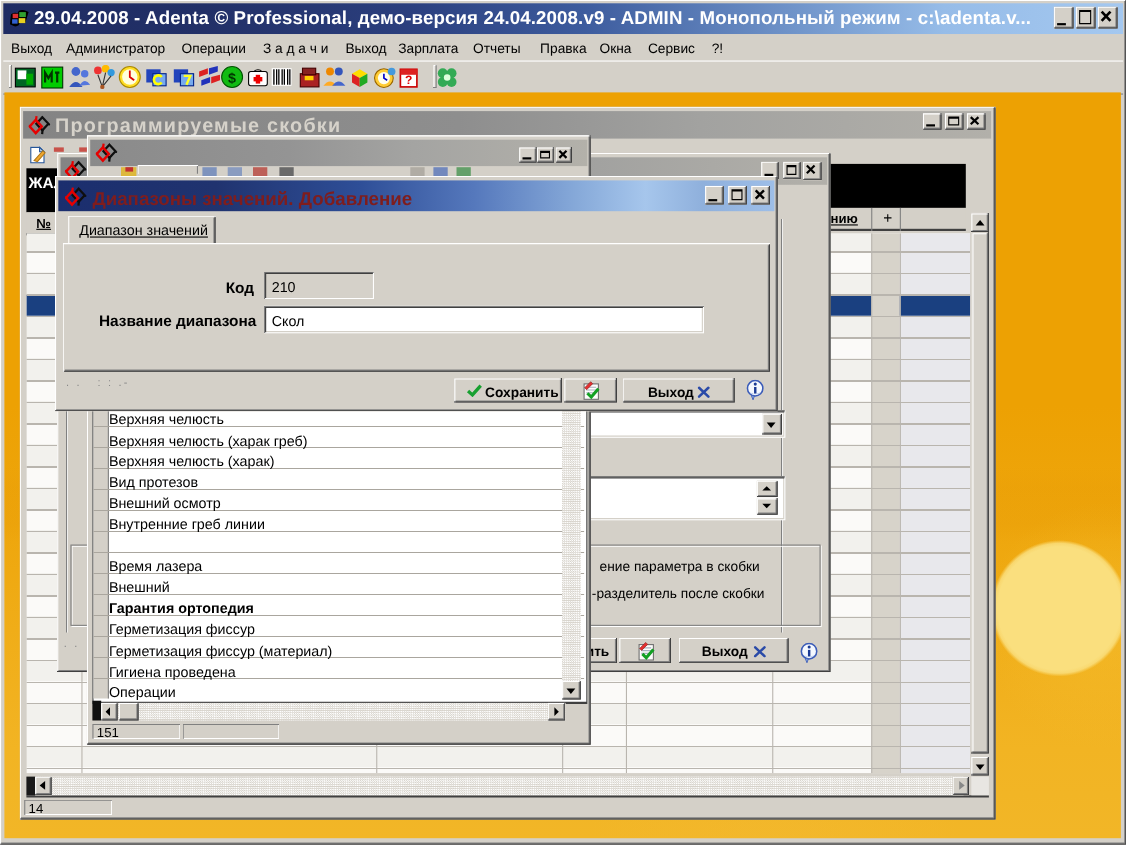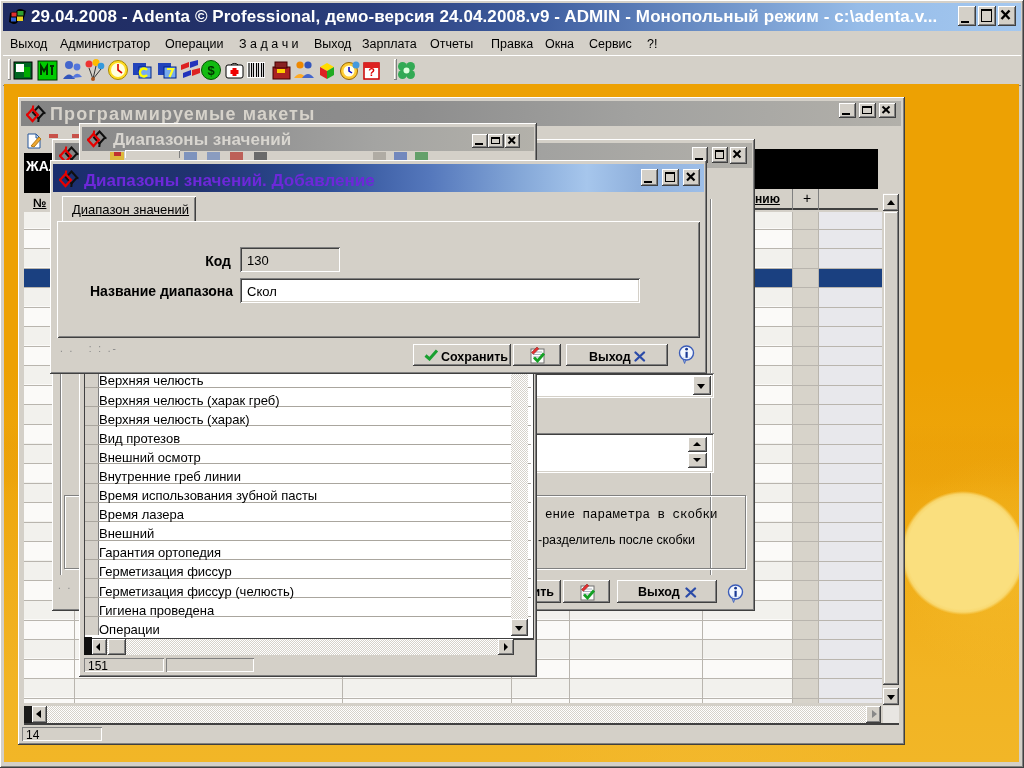--- a/index.html
+++ b/index.html
@@ -174,21 +174,21 @@
   <div class="abs" style="left:8px;top:8px;">
       <svg width="20" height="18" viewBox="0 0 20 18">
         <path d="M12.5 1.5 L18 7.5 L12.5 13.5 L7 7.5 Z" fill="none" stroke="#0f0f0f" stroke-width="2"></path>
         <path d="M12.7 13 L12.3 17" stroke="#0f0f0f" stroke-width="2"></path>
         <path d="M17 7.8 L19.5 8.4" stroke="#0f0f0f" stroke-width="1.6"></path>
         <path d="M6.5 4 L12 10 L6.5 16 L1 10 Z" fill="none" stroke="#e60000" stroke-width="2.2"></path>
         <path d="M6.7 4.5 L7.2 0.5" stroke="#e60000" stroke-width="2"></path>
         <path d="M2 9.7 L0 9.2" stroke="#e60000" stroke-width="1.6"></path>
       </svg>
     </div>
-  <div class="t" style="left:32px;top:7px;font-size:18px;font-weight:bold;color:#d6d2ca;letter-spacing:1.1px;">Программируемые макеты</div>
+  <div class="t" style="left:32px;top:7px;font-size:18px;font-weight:bold;color:#d6d2ca;letter-spacing:1.1px;">Программируемые скобки</div>
   <div class="tbtn" style="left:821px;top:6px;width:17px;height:15px;">
       <span class="g-min"></span>
     </div>
   <div class="tbtn" style="left:841px;top:6px;width:17px;height:15px;">
       <span class="g-max"></span>
     </div>
   <div class="tbtn" style="left:861px;top:6px;width:17px;height:15px;">
       <span class="g-clo">
         <svg width="11" height="10" viewBox="0 0 11 10">
           <path d="M1.5 1.5 L8.5 8" stroke="#000" stroke-width="2"></path>
@@ -297,21 +297,21 @@
 
   <div class="abs sunk" style="left:368px;top:294px;width:294px;height:40px;"></div>
   <div class="abs tbtn" style="left:636px;top:298px;width:19px;height:15px;">
       <span style="position:absolute;left:5px;top:5px;width:0;height:0;border:4px solid transparent;border-bottom:4.5px solid #000;border-top:none;"></span>
     </div>
   <div class="abs tbtn" style="left:636px;top:314px;width:19px;height:15px;">
       <span style="position:absolute;left:5px;top:5px;width:0;height:0;border:4px solid transparent;border-top:4.5px solid #000;border-bottom:none;"></span>
     </div>
 
   <div class="abs" style="left:12px;top:356px;width:680px;height:72px;border:1px solid #808080;box-shadow:1px 1px #fff, inset 1px 1px #fff;"></div>
-  <div class="t" style="left:493px;top:369px;font-size:12.5px;font-family:Liberation Mono, monospace;">ение параметра в скобки</div>
+  <div class="t" style="left:493px;top:369px;font-size:12.5px;">ение параметра в скобки</div>
   <div class="t" style="left:486px;top:394px;font-size:12.5px;">-разделитель после скобки</div>
 
   <div class="t" style="left:6px;top:441px;font-size:10px;color:#888;letter-spacing:2px;">. .</div>
   <div class="abs btn" style="left:403px;top:441px;width:106px;height:23px;"></div>
   <div class="t" style="left:435px;top:446px;font-size:12.5px;font-weight:bold;">Сохранить</div>
   <div class="abs btn" style="left:511px;top:441px;width:47px;height:23px;"></div>
   <div class="abs" style="left:525px;top:444px;">
       <svg width="21" height="19" viewBox="0 0 21 19">
         <rect x="4" y="3" width="13" height="14" fill="#fdfdfb" stroke="#707070"></rect>
         <path d="M6 6 h9 M6 8.5 h9 M6 11 h9" stroke="#a8b0c0" stroke-width="1"></path>
@@ -340,21 +340,20 @@
   <div class="abs" style="left:8px;top:7px;">
       <svg width="20" height="18" viewBox="0 0 20 18">
         <path d="M12.5 1.5 L18 7.5 L12.5 13.5 L7 7.5 Z" fill="none" stroke="#0f0f0f" stroke-width="2"></path>
         <path d="M12.7 13 L12.3 17" stroke="#0f0f0f" stroke-width="2"></path>
         <path d="M17 7.8 L19.5 8.4" stroke="#0f0f0f" stroke-width="1.6"></path>
         <path d="M6.5 4 L12 10 L6.5 16 L1 10 Z" fill="none" stroke="#e60000" stroke-width="2.2"></path>
         <path d="M6.7 4.5 L7.2 0.5" stroke="#e60000" stroke-width="2"></path>
         <path d="M2 9.7 L0 9.2" stroke="#e60000" stroke-width="1.6"></path>
       </svg>
     </div>
-  <div class="t" style="left:34px;top:7px;font-size:17px;font-weight:bold;color:#d8d5cf;">Диапазоны значений</div>
   <div class="tbtn" style="left:393px;top:11px;width:16px;height:14px;">
       <span class="g-min"></span>
     </div>
   <div class="tbtn" style="left:409px;top:11px;width:16px;height:14px;">
       <span class="g-max"></span>
     </div>
   <div class="tbtn" style="left:426px;top:11px;width:15px;height:14px;">
       <span class="g-clo">
         <svg width="10" height="9" viewBox="0 0 10 9">
           <path d="M1.5 1 L8 7.5 M8 1 L1.5 7.5" stroke="#000" stroke-width="2"></path>
@@ -376,26 +375,25 @@
   <div class="abs" style="left:5px;top:57px;width:448px;height:457px;background:#fff;border:1px solid #404040;border-bottom:2px solid #404040;">
     <div class="abs" style="left:0;top:0;width:13px;height:454px;background:#d4d0c8;border-right:1px solid #808080;"></div>
   </div>
   <div class="abs" style="left:6px;top:263.5px;width:446px;height:248px;background:repeating-linear-gradient(180deg,#aaa69e 0 1px,transparent 1px 19.1px);"></div>
   <div class="t" style="left:20px;top:250.4px;font-size:13px;">Верхняя челюсть</div>
   <div class="t" style="left:20px;top:269.5px;font-size:13px;">Верхняя челюсть (харак греб)</div>
   <div class="t" style="left:20px;top:288.6px;font-size:13px;">Верхняя челюсть (харак)</div>
   <div class="t" style="left:20px;top:307.7px;font-size:13px;">Вид протезов</div>
   <div class="t" style="left:20px;top:326.8px;font-size:13px;">Внешний осмотр</div>
   <div class="t" style="left:20px;top:345.9px;font-size:13px;">Внутренние греб линии</div>
-  <div class="t" style="left:20px;top:365.0px;font-size:13px;">Время использования зубной пасты</div>
   <div class="t" style="left:20px;top:384.1px;font-size:13px;">Время лазера</div>
   <div class="t" style="left:20px;top:403.2px;font-size:13px;">Внешний</div>
-  <div class="t" style="left:20px;top:422.3px;font-size:13px;">Гарантия ортопедия</div>
+  <div class="t" style="left:20px;top:422.3px;font-size:13px;font-weight:bold;">Гарантия ортопедия</div>
   <div class="t" style="left:20px;top:441.4px;font-size:13px;">Герметизация фиссур</div>
-  <div class="t" style="left:20px;top:460.5px;font-size:13px;">Герметизация фиссур (челюсть)</div>
+  <div class="t" style="left:20px;top:460.5px;font-size:13px;">Герметизация фиссур (материал)</div>
   <div class="t" style="left:20px;top:479.6px;font-size:13px;">Гигиена проведена</div>
   <div class="t" style="left:20px;top:498.7px;font-size:13px;">Операции</div>
 
   <div class="abs dither" style="left:432px;top:230px;width:17px;height:281px;"></div>
   <div class="abs tbtn" style="left:432px;top:496px;width:17px;height:17px;">
       <span style="position:absolute;left:4px;top:7px;width:0;height:0;border:4.5px solid transparent;border-top:5px solid #000;border-bottom:none;"></span>
     </div>
 
   <div class="abs" style="left:5px;top:514px;width:8px;height:18px;background:#101010;"></div>
   <div class="abs dither" style="left:13px;top:516px;width:422px;height:16px;"></div>
@@ -417,21 +415,21 @@
   <div class="abs" style="left:9px;top:10px;">
       <svg width="20" height="18" viewBox="0 0 20 18">
         <path d="M12.5 1.5 L18 7.5 L12.5 13.5 L7 7.5 Z" fill="none" stroke="#0f0f0f" stroke-width="2"></path>
         <path d="M12.7 13 L12.3 17" stroke="#0f0f0f" stroke-width="2"></path>
         <path d="M17 7.8 L19.5 8.4" stroke="#0f0f0f" stroke-width="1.6"></path>
         <path d="M6.5 4 L12 10 L6.5 16 L1 10 Z" fill="none" stroke="#e60000" stroke-width="2.2"></path>
         <path d="M6.7 4.5 L7.2 0.5" stroke="#e60000" stroke-width="2"></path>
         <path d="M2 9.7 L0 9.2" stroke="#e60000" stroke-width="1.6"></path>
       </svg>
     </div>
-  <div class="t" style="left:34px;top:11px;font-size:17px;font-weight:bold;color:#6d28d9;">Диапазоны значений. Добавление</div>
+  <div class="t" style="left:34px;top:11px;font-size:17px;font-weight:bold;color:#7f1d1d;">Диапазоны значений. Добавление</div>
   <div class="tbtn" style="left:591px;top:9px;width:17px;height:17px;">
       <span class="g-min"></span>
     </div>
   <div class="tbtn" style="left:612px;top:9px;width:17px;height:17px;">
       <span class="g-max"></span>
     </div>
   <div class="tbtn" style="left:633px;top:9px;width:17px;height:17px;">
       <span class="g-clo">
         <svg width="12" height="12" viewBox="0 0 12 12">
           <path d="M2 2 L9.5 9.5 M9.5 2 L2 9.5" stroke="#000" stroke-width="2.2"></path>
@@ -439,21 +437,21 @@
       </span>
     </div>
 
   <div class="abs" style="left:12px;top:36px;width:134px;height:26px;background:#d4d0c8;box-shadow:inset 1px 1px #fff,inset -1px 0 #404040,inset 2px 2px #d4d0c8,inset -2px 0 #808080;"></div>
   <div class="t" style="left:22px;top:42px;font-size:13px;text-decoration:underline;">Диапазон значений</div>
 
   <div class="abs" style="left:7px;top:61px;width:643px;height:117px;box-shadow:inset 1px 1px #fff,inset -1px -1px #404040,inset 2px 2px #d4d0c8,inset -2px -2px #808080;"></div>
 
   <div class="t" style="left:55px;top:93px;width:126px;font-size:14px;font-weight:bold;text-align:right;">Код</div>
   <div class="abs sunk" style="left:190px;top:87px;width:100px;height:25px;background:#d5d1c9;"></div>
-  <div class="t" style="left:197px;top:93px;font-size:13px;">130</div>
+  <div class="t" style="left:197px;top:93px;font-size:13px;">210</div>
   <div class="t" style="left:40px;top:123px;width:141px;font-size:14px;font-weight:bold;text-align:right;">Название диапазона</div>
   <div class="abs sunk" style="left:190px;top:118px;width:400px;height:25px;"></div>
   <div class="t" style="left:197px;top:124px;font-size:13px;">Скол</div>
 
   <div class="t" style="left:10px;top:183px;font-size:10px;color:#888;letter-spacing:2px;">. .&nbsp;&nbsp;&nbsp;: : .-</div>
 
   <div class="abs btn" style="left:363px;top:184px;width:98px;height:22px;"></div>
   <svg class="abs" style="left:374px;top:189px;" width="15" height="12" viewBox="0 0 15 12">
       <path d="M1.5 6.5 L5.5 10 L13 1.5" stroke="#18a030" stroke-width="3" fill="none"></path>
     </svg>

